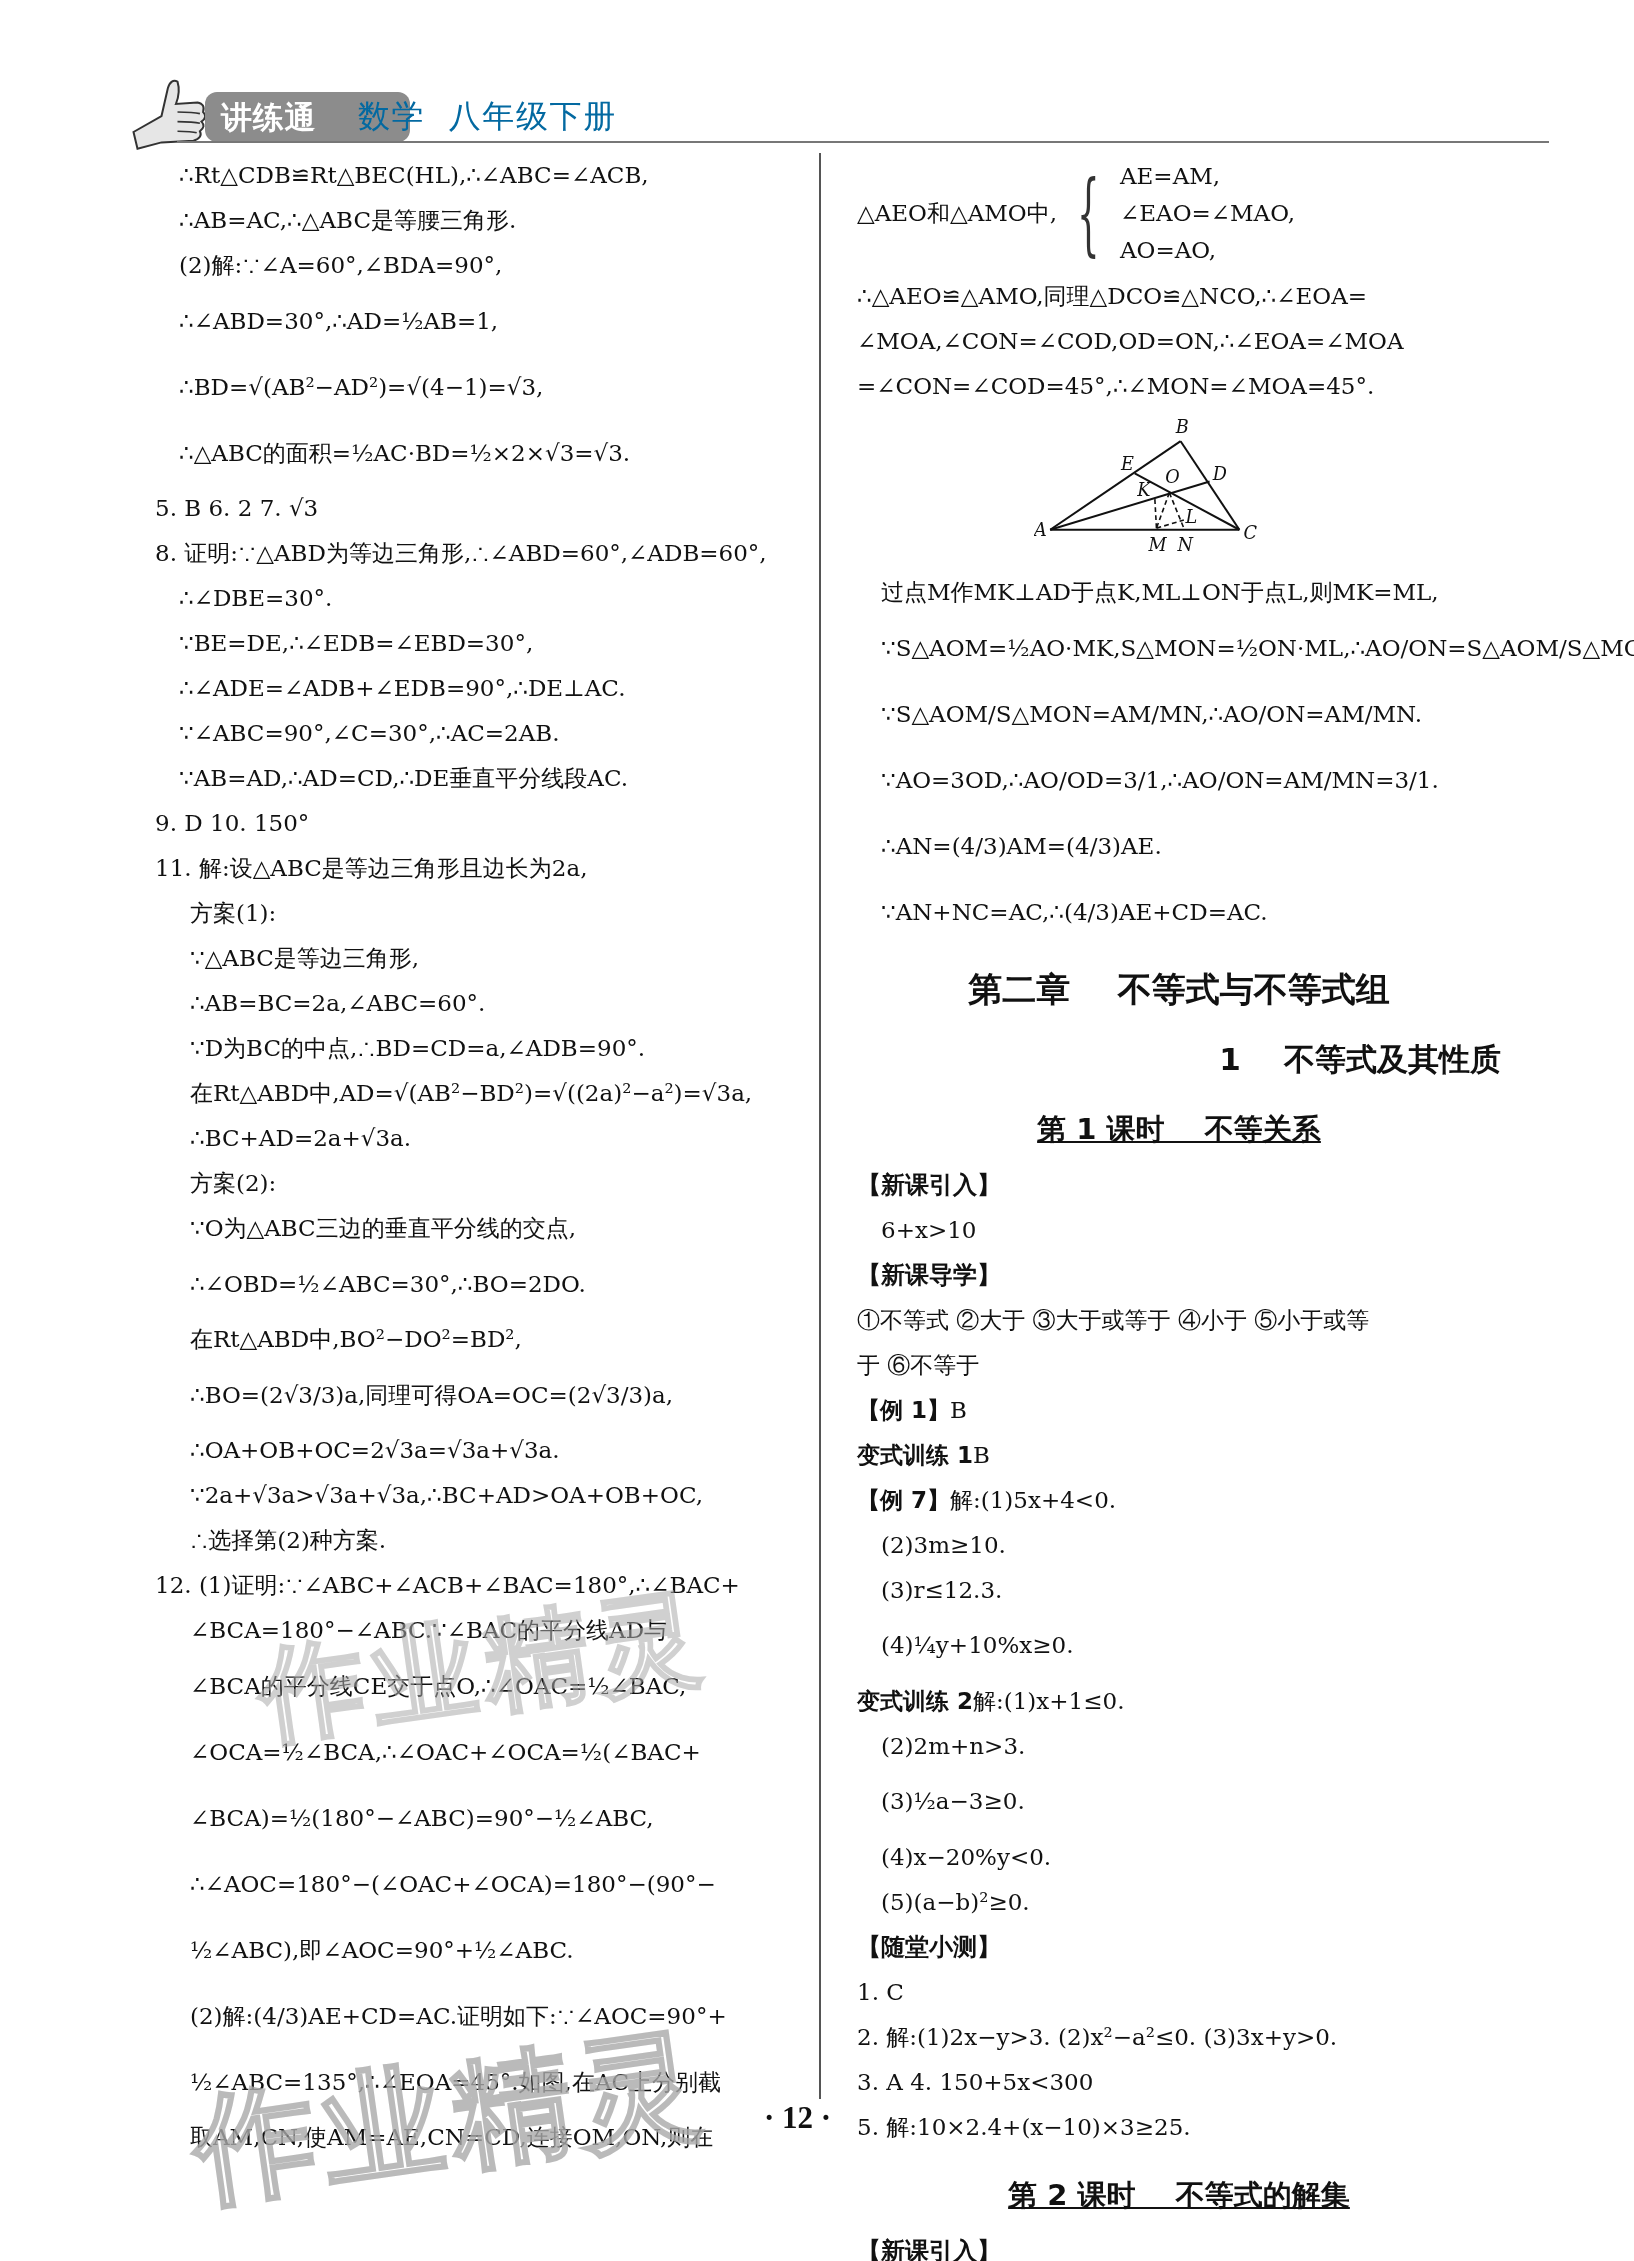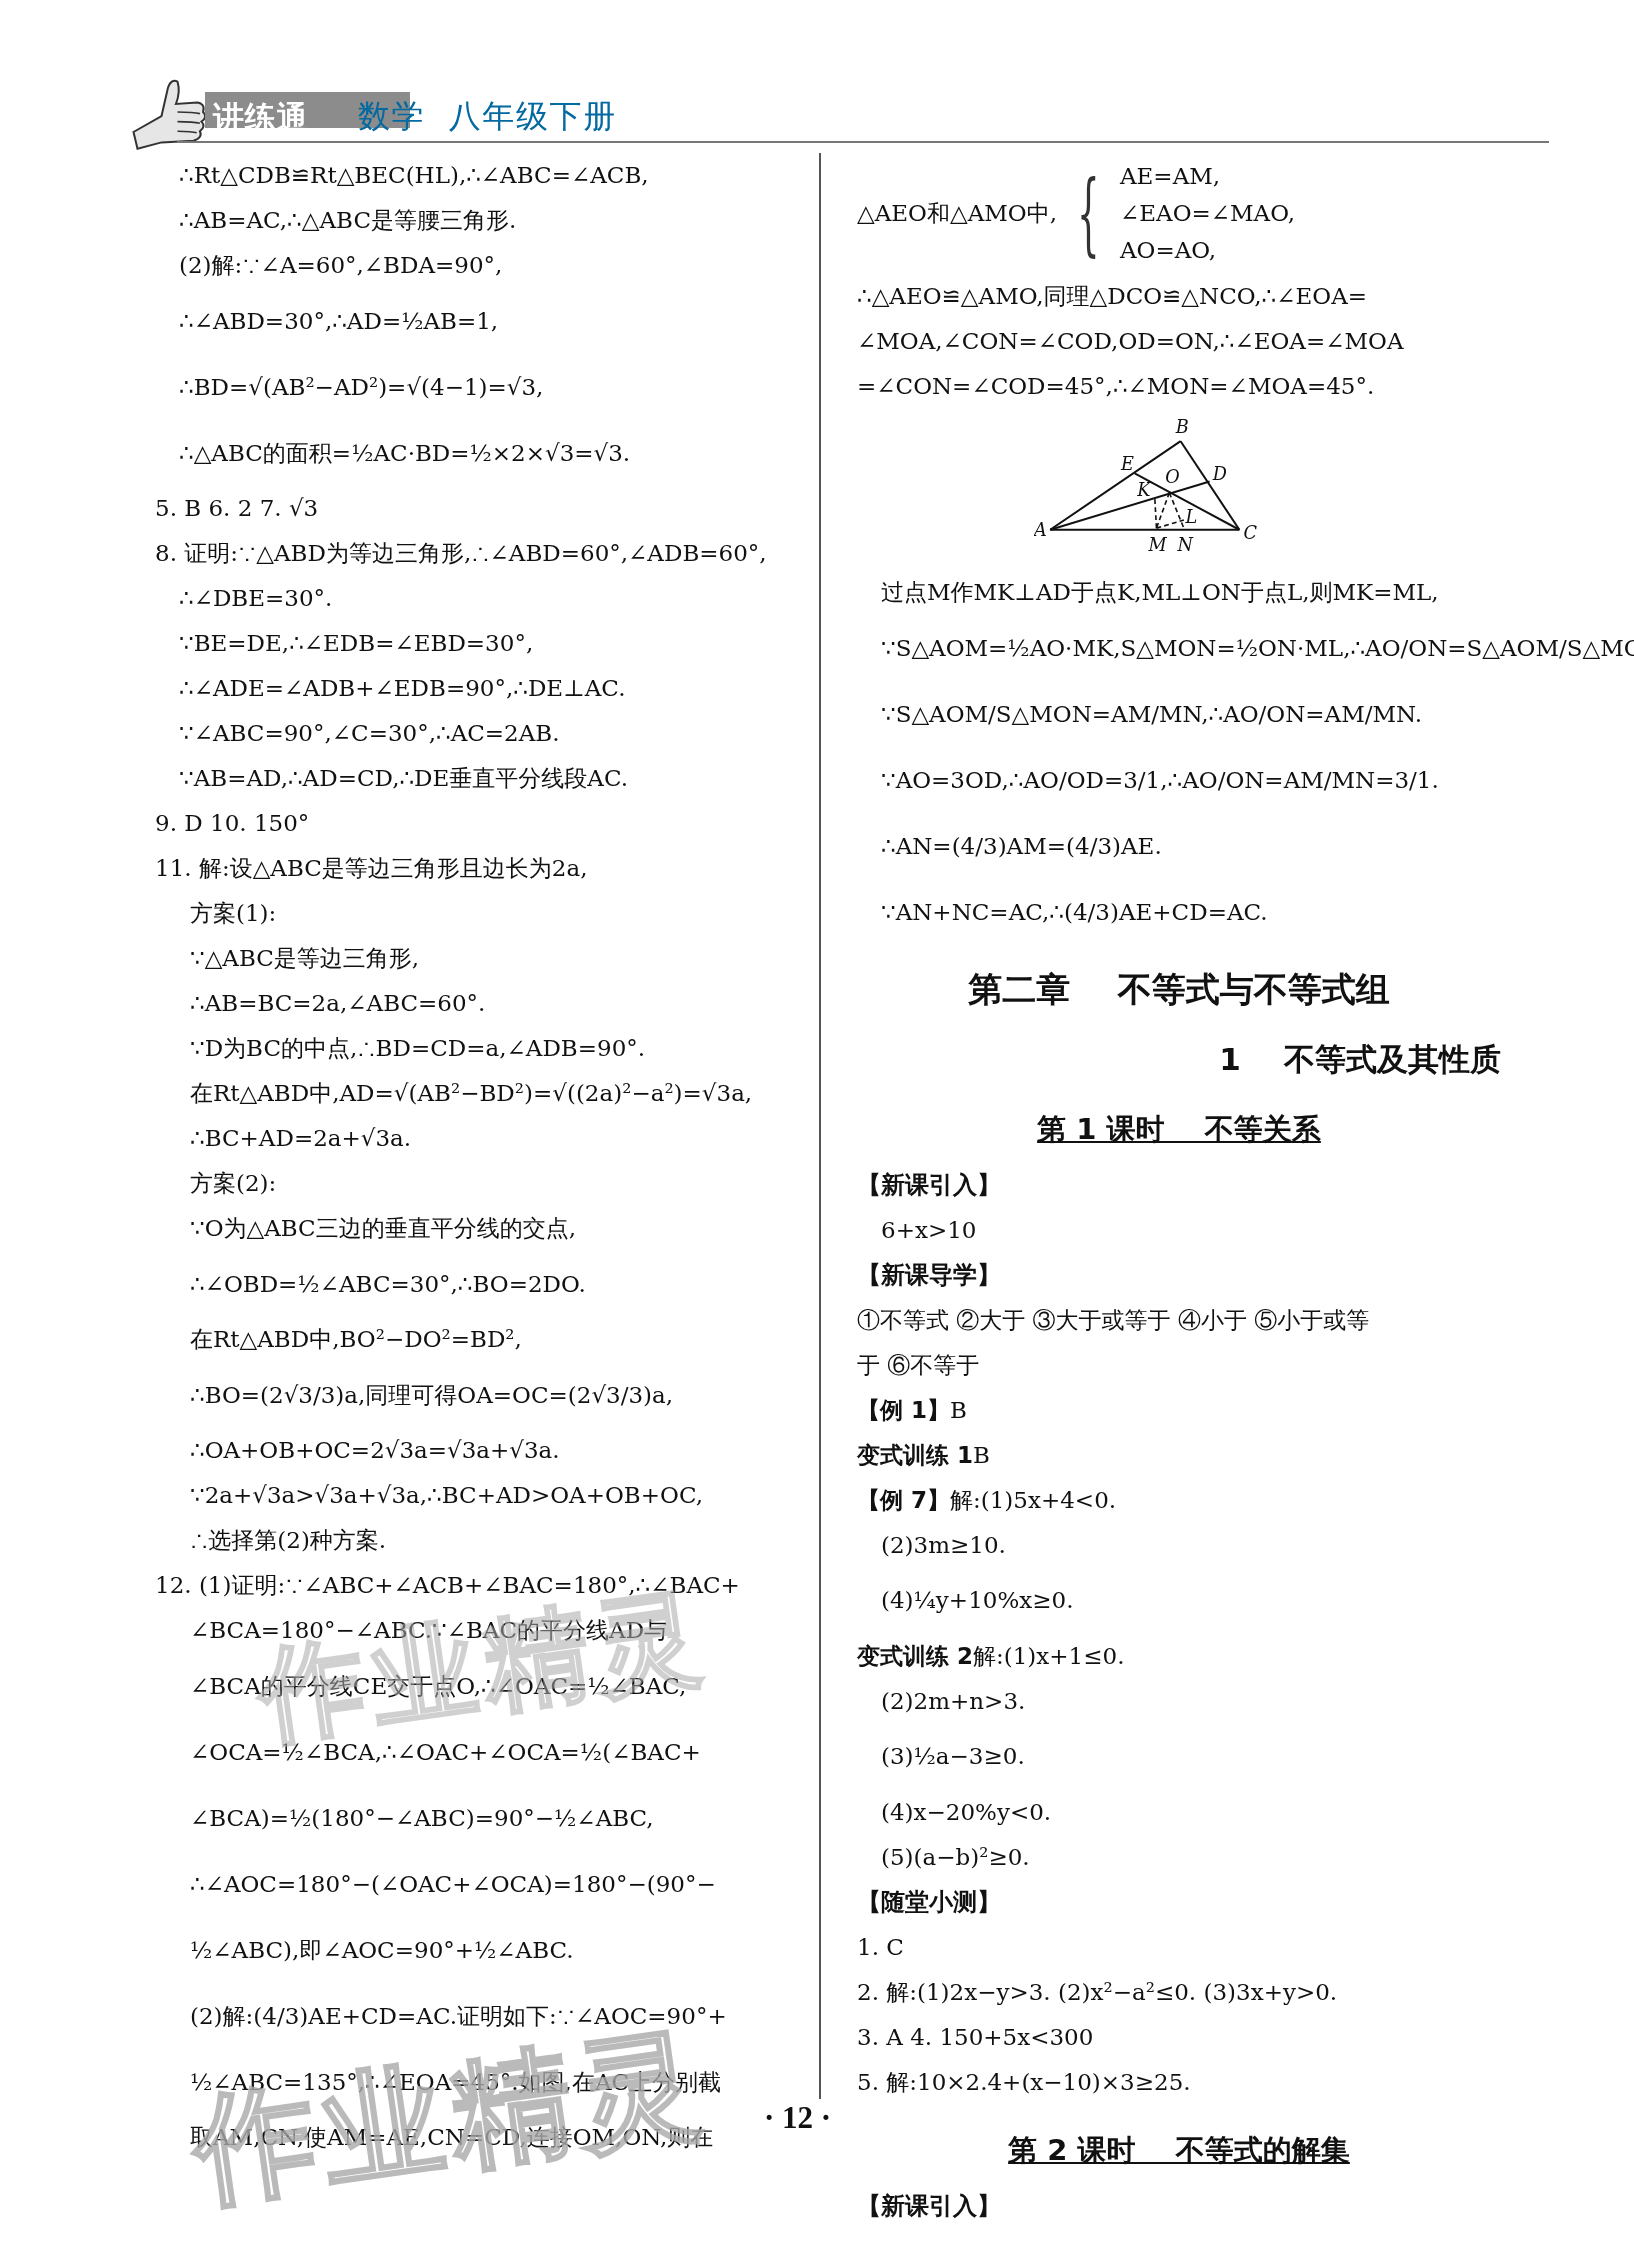--- a/index.html
+++ b/index.html
@@ -2,22 +2,22 @@
 <html style="font-size:13px"><head>
 <meta charset="utf-8">
 <style>
   * { box-sizing: border-box; margin: 0; padding: 0; }
   html, body { width: 1634px; height: 2261px; background: #ffffff; overflow: hidden; }
   body { position: relative; font-family: "DejaVu Serif", "Liberation Serif", serif; color: #111; }
 
   
   .header { position: absolute; left: 129px; top: 80px; width: 1368px; height: 72px; }
   .thumb { position: absolute; left: 0; top: -8px; width: 89px; height: 80px; }
-  .brand-box { position: absolute; left: 76px; top: 12px; width: 89px; height: 36px; background: #8c8c8c; color: #fff;
-    font-family: "DejaVu Sans", "Liberation Sans", sans-serif; font-weight: bold; font-size: 31px; line-height: 50px; padding-left: 8px; letter-spacing: 0.8px; width: 205px;}
+  .brand-box { position: absolute; left: 76px; top: 12px; width: 89px; height: 50px; background: #8c8c8c; color: #fff;
+    font-family: "DejaVu Sans", "Liberation Sans", sans-serif; font-weight: bold; font-size: 31px; line-height: 50px; padding-left: 16px; letter-spacing: 0.8px; width: 205px; border-radius: 12px;}
   .brand-title { position: absolute; left: 229px; top: 14.5px; font-family: "DejaVu Sans", "Liberation Sans", sans-serif; font-size: 32px; color: #0369a1; letter-spacing: 1.6px; white-space: pre; }
   .header-rule { position: absolute; left: 48px; top: 61px; width: 1372px; height: 2.4px; background: #777; }
 
   .divider { position: absolute; left: 819px; top: 153px; width: 2.4px; height: 1946px; background: #555; }
 
   .col { position: absolute; top: 153px; font-size: 23px; line-height: 45px; }
   .col.left { left: 155px; width: 644px; }
   .col.right { left: 857px; width: 644px; }
   .line { white-space: nowrap; min-height: 45px; display: flex; align-items: center; }
   .line.tall { min-height: 66px; }
@@ -162,20 +162,21 @@
       </div>
       <div class="line">
         <span class="b">变式训练 1</span>
         <span>  B</span>
       </div>
       <div class="line">
         <span class="b">【例 7】</span>
         <span>  解:(1)5x+4&lt;0.</span>
       </div>
       <div class="line ind">(2)3m≥10.</div>
+      <div class="line ind">(3)r≤12.3.</div>
       <div class="line tall ind">(4)¼y+10%x≥0.</div>
       <div class="line">
         <span class="b">变式训练 2</span>
         <span>  解:(1)x+1≤0.</span>
       </div>
       <div class="line ind">(2)2m+n&gt;3.</div>
       <div class="line tall ind">(3)½a−3≥0.</div>
       <div class="line ind">(4)x−20%y&lt;0.</div>
       <div class="line ind">(5)(a−b)²≥0.</div>
       <div class="sec-head">【随堂小测】</div>

